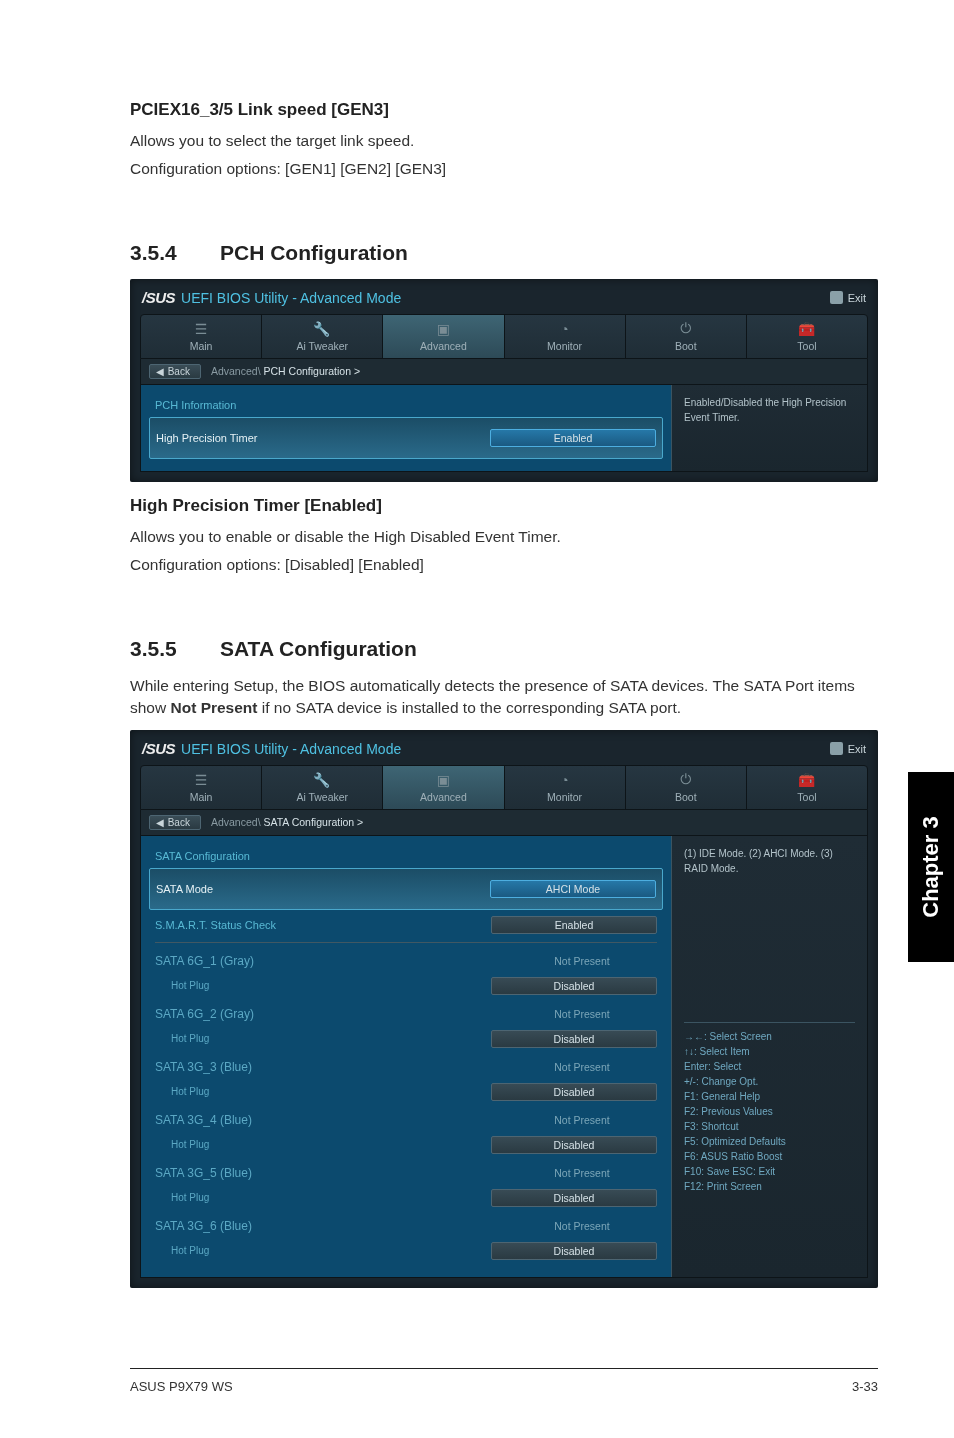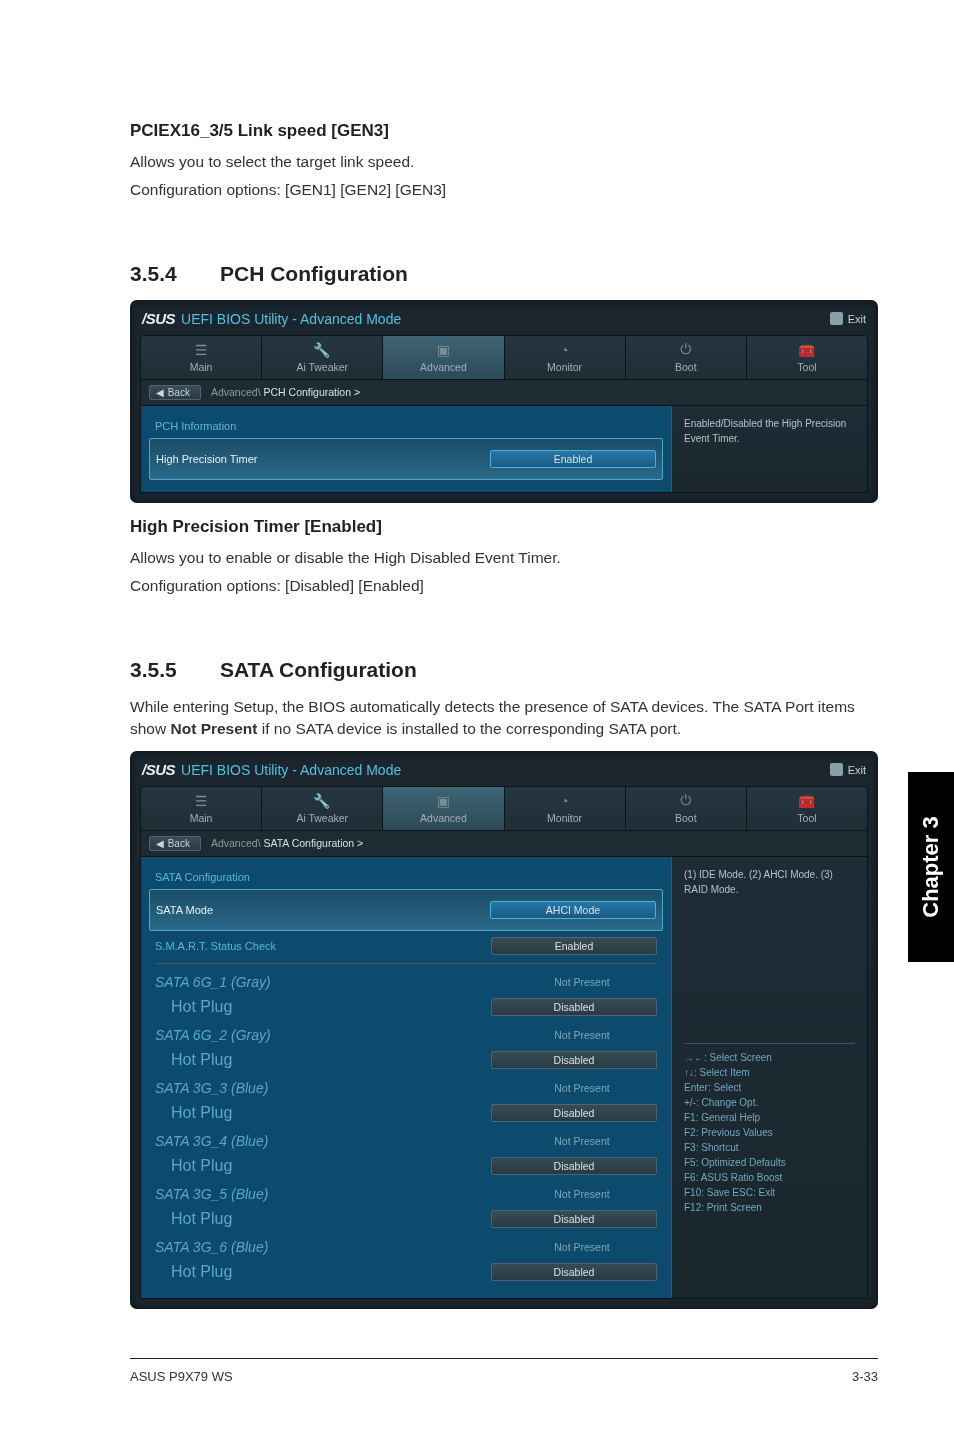--- a/index.html
+++ b/index.html
@@ -6,21 +6,20 @@
     body {
       width: 954px;
       height: 1438px;
       background: #fff;
       font-family: Arial, Helvetica, sans-serif;
       position: relative;
       color: #333;
     }
     .content {
       padding: 100px 76px 0 130px;
-      margin-top: 21px;
     }
     .section-title {
       font-size: 17px;
       font-weight: bold;
       color: #222;
       margin-bottom: 10px;
     }
     .subsection-title {
       font-size: 21px;
       font-weight: bold;
@@ -35,21 +34,21 @@
     }
     .section-num {
       display: inline-block;
       width: 90px;
     }
     .spacer-lg { height: 54px; }
 
     
     .bios-panel {
       background: #1a252d;
-      border-radius: 7px;
+      border-radius: 2px;
       margin-top: 10px;
       margin-bottom: 14px;
       padding: 8px 10px 10px 10px;
       position: relative;
       box-shadow: inset 0 0 10px rgba(0,0,0,0.5);
     }
     .bios-header {
       display: flex;
       align-items: center;
       justify-content: space-between;
@@ -187,22 +186,22 @@
       border-color: #4daee0;
     }
     .bios-static {
       width: 150px;
       text-align: center;
       color: #7ba6b8;
       font-size: 10.5px;
       padding: 2px 0;
     }
     .sata-group { margin-bottom: 3px; }
-    .sata-link { color: #5ba8c4; font-size: 14px; padding-left: 0; font-style: italic; }
-    .sata-sub { color: #5ba8c4; font-size: 16px; padding-left: 16px; }
+    .sata-link { color: #5ba8c4; font-size: 12px; padding-left: 0; }
+    .sata-sub { color: #5ba8c4; font-size: 10px; padding-left: 16px; }
     .divider { height: 1px; background: #415863; margin: 4px 0 6px 0; }
     .help-keys {
       color: #6fa8c0;
       font-size: 10px;
       line-height: 1.5;
       margin-top: 6px;
     }
     .help-divider { height: 1px; background: #3b5461; margin: 6px 0; }
 
     
@@ -220,21 +219,21 @@
     }
     .chapter-tab span {
       transform: rotate(-90deg);
       white-space: nowrap;
       font-size: 22px;
       font-weight: bold;
     }
     
     .footer {
       position: absolute;
-      bottom: 54px;
+      bottom: 44px;
       left: 130px;
       right: 76px;
       border-top: 1px solid #222;
       padding-top: 10px;
       display: flex;
       justify-content: space-between;
       font-size: 13px;
       color: #333;
     }
   </style>

